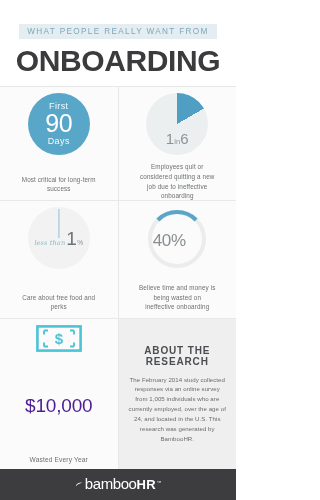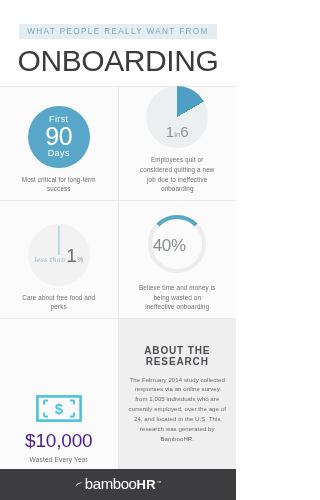--- a/index.html
+++ b/index.html
@@ -40,42 +40,42 @@
     font-size: 8.2px;
     letter-spacing: 1.35px;
     font-weight: 500;
     padding: 4px 8px 3px 8px;
     line-height: 1;
     white-space: nowrap;
   }
   .title {
     margin-top: 7px;
     font-size: 30px;
-    font-weight: 400;
+    font-weight: 700;
     letter-spacing: -0.4px;
     color: #3b3b3d;
     line-height: 1;
   }
 
   
   .grid {
     flex: 1;
     display: grid;
     grid-template-columns: 1fr 1fr;
     grid-template-rows: 113px 117px 1fr;
     background: #e8e8e8;
     gap: 1px;
     padding: 1px 0 0 0;
   }
   .cell {
     background: #fbfbfb;
     display: flex;
     flex-direction: column;
     align-items: center;
-    justify-content: flex-end;
+    justify-content: space-between;
     padding: 6px 20px;
     box-sizing: border-box;
     text-align: center;
   }
   .cell.research {
     background: #efefef;
     justify-content: center;
     padding: 10px 10px;
   }
 

